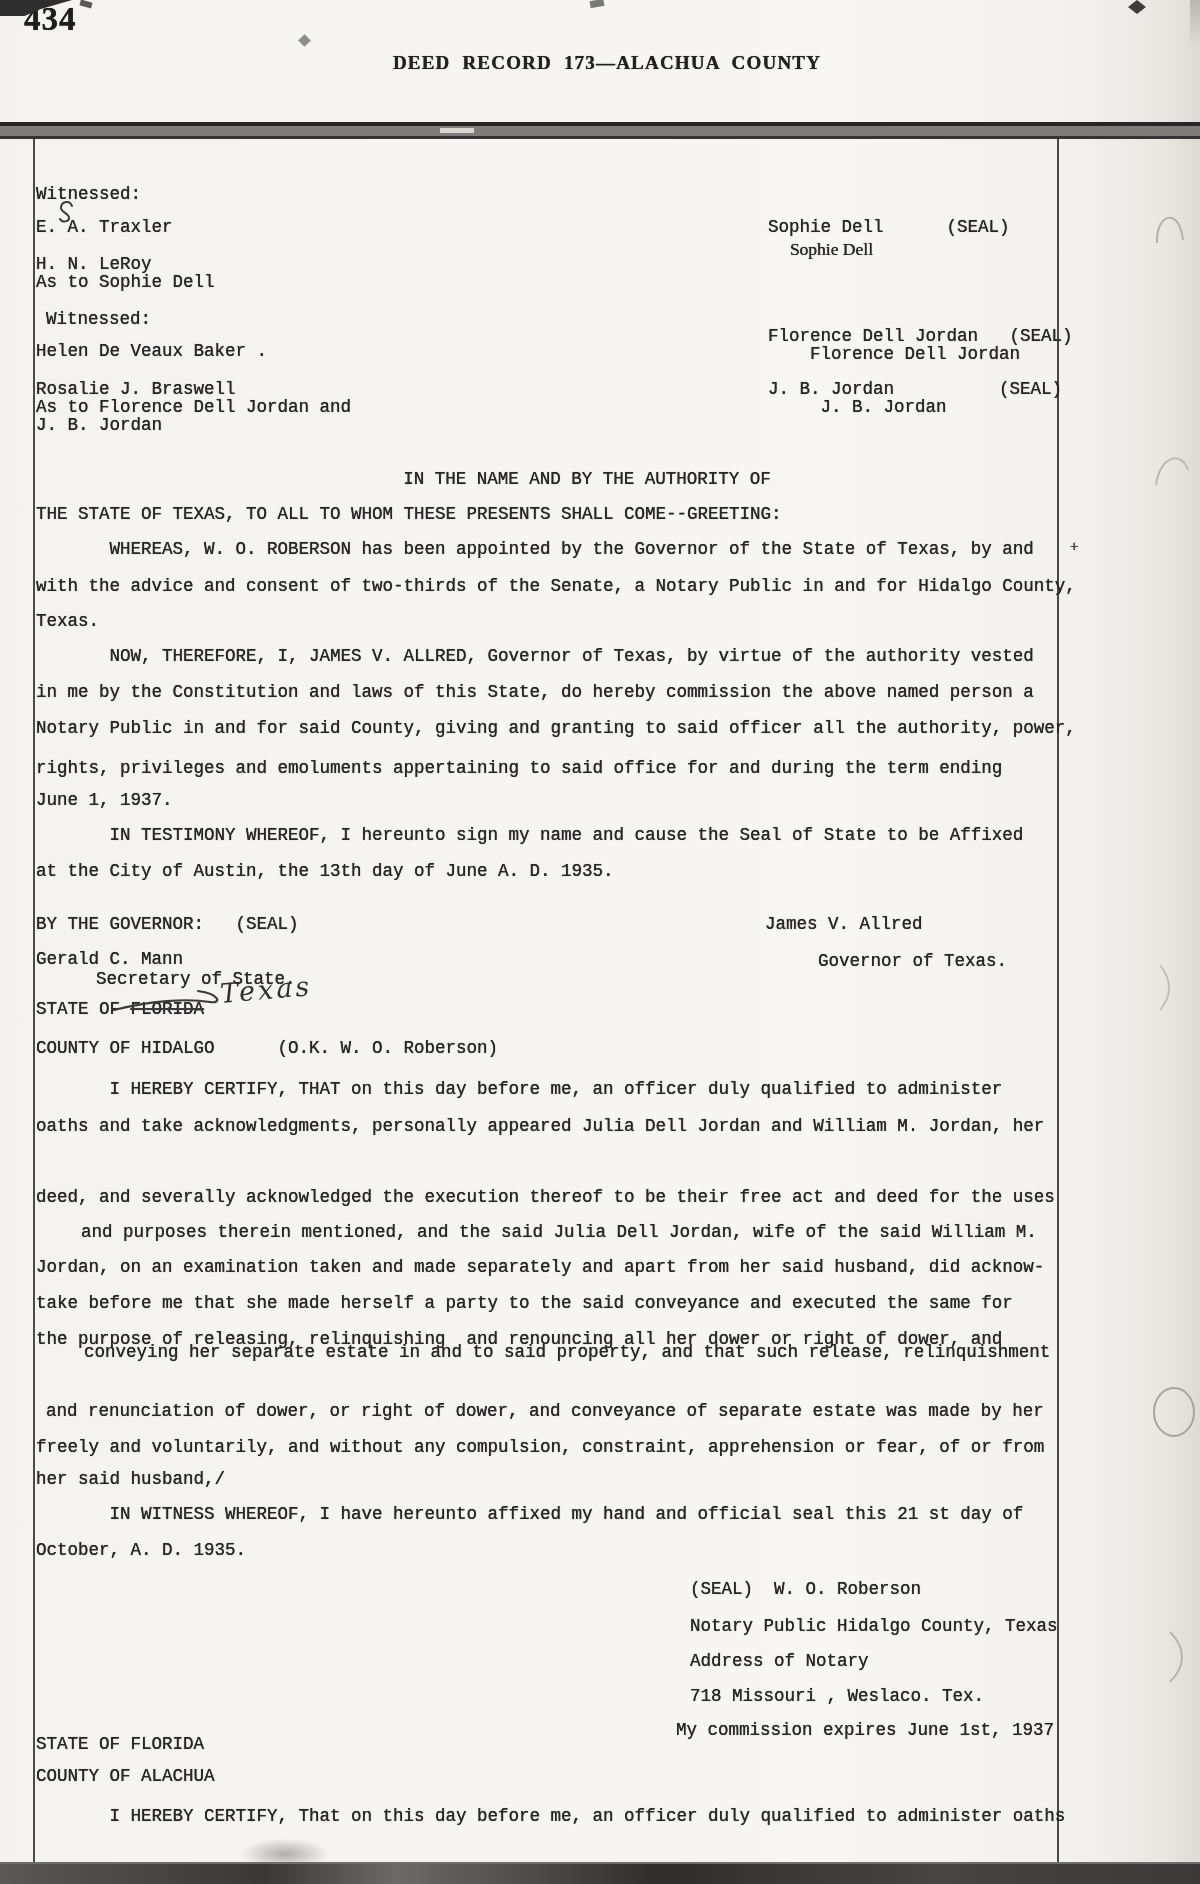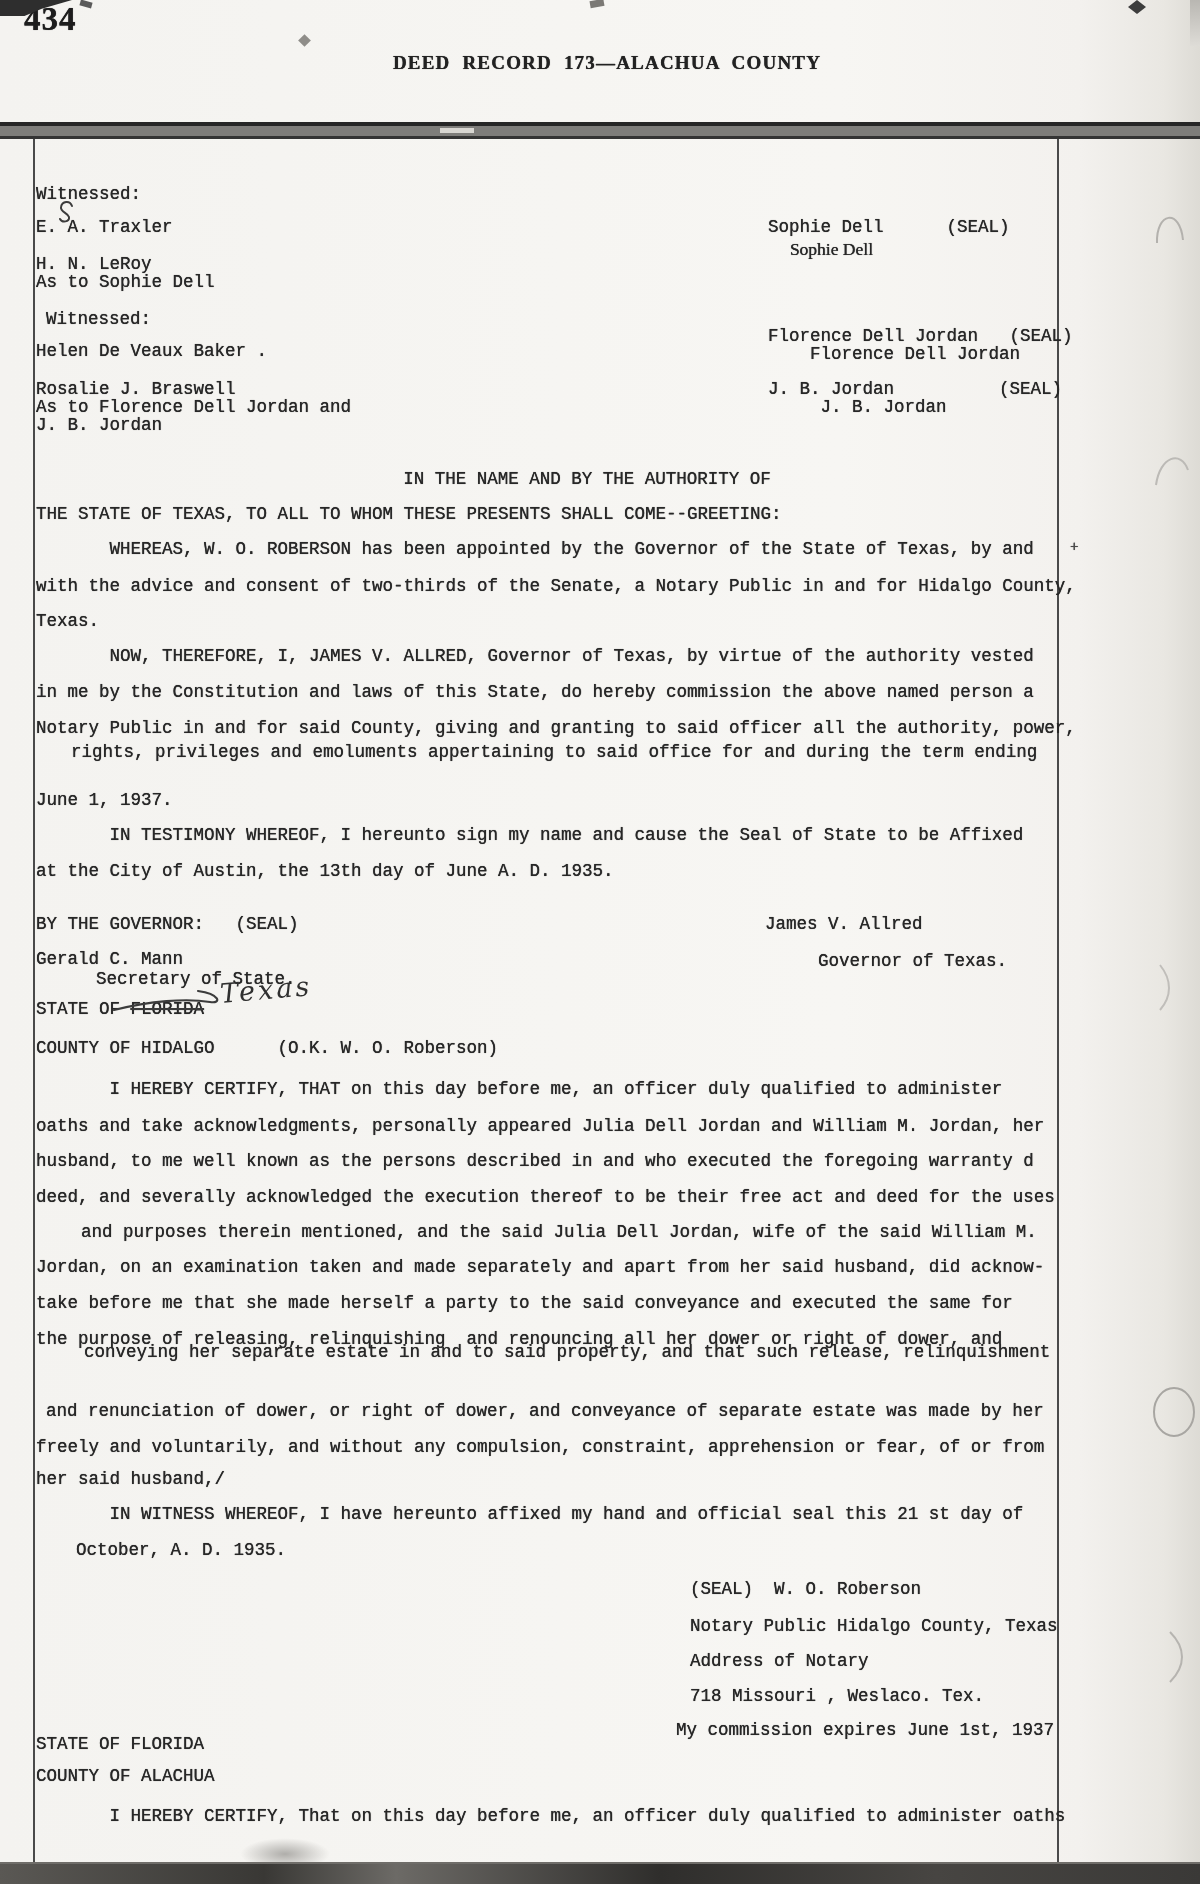--- a/index.html
+++ b/index.html
@@ -62,49 +62,48 @@
 
   <div class="t centered" style="top:468px;">IN THE NAME AND BY THE AUTHORITY OF</div>
   <div class="t" style="left:36px;top:503px;">THE STATE OF TEXAS, TO ALL TO WHOM THESE PRESENTS SHALL COME--GREETING:</div>
   <div class="t" style="left:36px;top:538px;">       WHEREAS, W. O. ROBERSON has been appointed by the Governor of the State of Texas, by and</div>
   <div class="t" style="left:1070px;top:536px;font-size:14px;color:#4a4a4a;">+</div>
   <div class="t" style="left:36px;top:575px;">with the advice and consent of two-thirds of the Senate, a Notary Public in and for Hidalgo County,</div>
   <div class="t" style="left:36px;top:610px;">Texas.</div>
   <div class="t" style="left:36px;top:645px;">       NOW, THEREFORE, I, JAMES V. ALLRED, Governor of Texas, by virtue of the authority vested</div>
   <div class="t" style="left:36px;top:681px;">in me by the Constitution and laws of this State, do hereby commission the above named person a</div>
   <div class="t" style="left:36px;top:717px;">Notary Public in and for said County, giving and granting to said officer all the authority, power,</div>
-  <div class="t" style="left:36px;top:741px;padding-left:35px;">rights, privileges and emoluments appertaining to said office for and during the term ending</div>
+  <div class="t" style="left:36px;top:757px;">rights, privileges and emoluments appertaining to said office for and during the term ending</div>
   <div class="t" style="left:36px;top:789px;">June 1, 1937.</div>
   <div class="t" style="left:36px;top:824px;">       IN TESTIMONY WHEREOF, I hereunto sign my name and cause the Seal of State to be Affixed</div>
   <div class="t" style="left:36px;top:860px;">at the City of Austin, the 13th day of June A. D. 1935.</div>
 
   <div class="t" style="left:36px;top:913px;">BY THE GOVERNOR:   (SEAL)</div>
   <div class="t" style="left:765px;top:913px;">James V. Allred</div>
   <div class="t" style="left:36px;top:948px;">Gerald C. Mann</div>
   <div class="t" style="left:818px;top:950px;">Governor of Texas.</div>
   <div class="t" style="left:96px;top:968px;">Secretary of State.</div>
 
   <div class="t" style="left:36px;top:998px;"><span>STATE OF </span><span class="struck">FLORIDA</span></div>
   <div class="handwritten hw-texas" style="left:220px;top:974px;">Texas</div>
   <div class="t" style="left:36px;top:1037px;">COUNTY OF HIDALGO      (O.K. W. O. Roberson)</div>
 
   <div class="t" style="left:36px;top:1078px;">       I HEREBY CERTIFY, THAT on this day before me, an officer duly qualified to administer</div>
   <div class="t" style="left:36px;top:1115px;">oaths and take acknowledgments, personally appeared Julia Dell Jordan and William M. Jordan, her</div>
-  <div class="t" style="left:36px;top:1150px;">husband, to me well known as the persons described in and who executed the foregoing warranty d</div>
   <div class="t" style="left:36px;top:1186px;">deed, and severally acknowledged the execution thereof to be their free act and deed for the uses</div>
   <div class="t" style="left:36px;top:1221px;padding-left:45px;">and purposes therein mentioned, and the said Julia Dell Jordan, wife of the said William M.</div>
   <div class="t" style="left:36px;top:1256px;">Jordan, on an examination taken and made separately and apart from her said husband, did acknow-</div>
   <div class="t" style="left:36px;top:1292px;">take before me that she made herself a party to the said conveyance and executed the same for</div>
   <div class="t" style="left:36px;top:1328px;">the purpose of releasing, relinquishing  and renouncing all her dower or right of dower, and</div>
   <div class="t" style="left:36px;top:1341px;padding-left:48px;">conveying her separate estate in and to said property, and that such release, relinquishment</div>
   <div class="t" style="left:46px;top:1400px;">and renunciation of dower, or right of dower, and conveyance of separate estate was made by her</div>
   <div class="t" style="left:36px;top:1436px;">freely and voluntarily, and without any compulsion, constraint, apprehension or fear, of or from</div>
   <div class="t" style="left:36px;top:1468px;">her said husband,/</div>
   <div class="t" style="left:36px;top:1503px;">       IN WITNESS WHEREOF, I have hereunto affixed my hand and official seal this 21 st day of</div>
-  <div class="t" style="left:36px;top:1539px;padding-left:40px;">October, A. D. 1935.</div>
+  <div class="t" style="left:36px;top:1539px;">October, A. D. 1935.</div>
 
   <div class="t" style="left:690px;top:1578px;">(SEAL)  W. O. Roberson</div>
   <div class="t" style="left:690px;top:1615px;">Notary Public Hidalgo County, Texas</div>
   <div class="t" style="left:690px;top:1650px;">Address of Notary</div>
   <div class="t" style="left:690px;top:1685px;">718 Missouri , Weslaco. Tex.</div>
   <div class="t" style="left:676px;top:1719px;">My commission expires June 1st, 1937</div>
 
   <div class="t" style="left:36px;top:1733px;">STATE OF FLORIDA</div>
   <div class="t" style="left:36px;top:1765px;">COUNTY OF ALACHUA</div>
   <div class="t" style="left:36px;top:1805px;">       I HEREBY CERTIFY, That on this day before me, an officer duly qualified to administer oaths</div>

